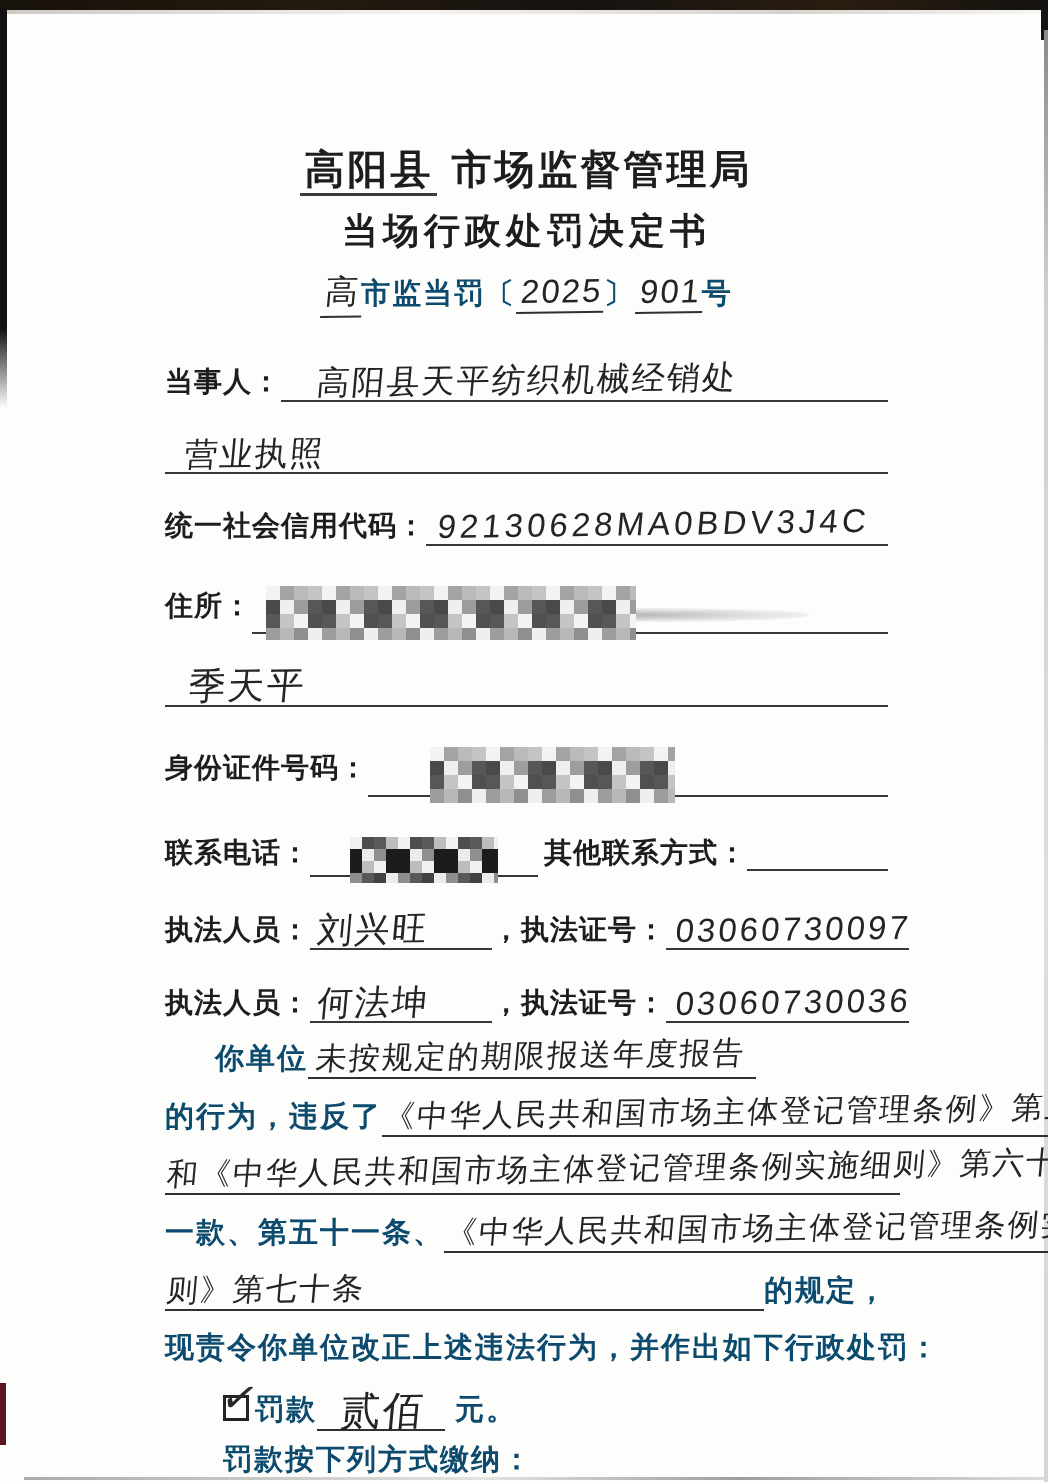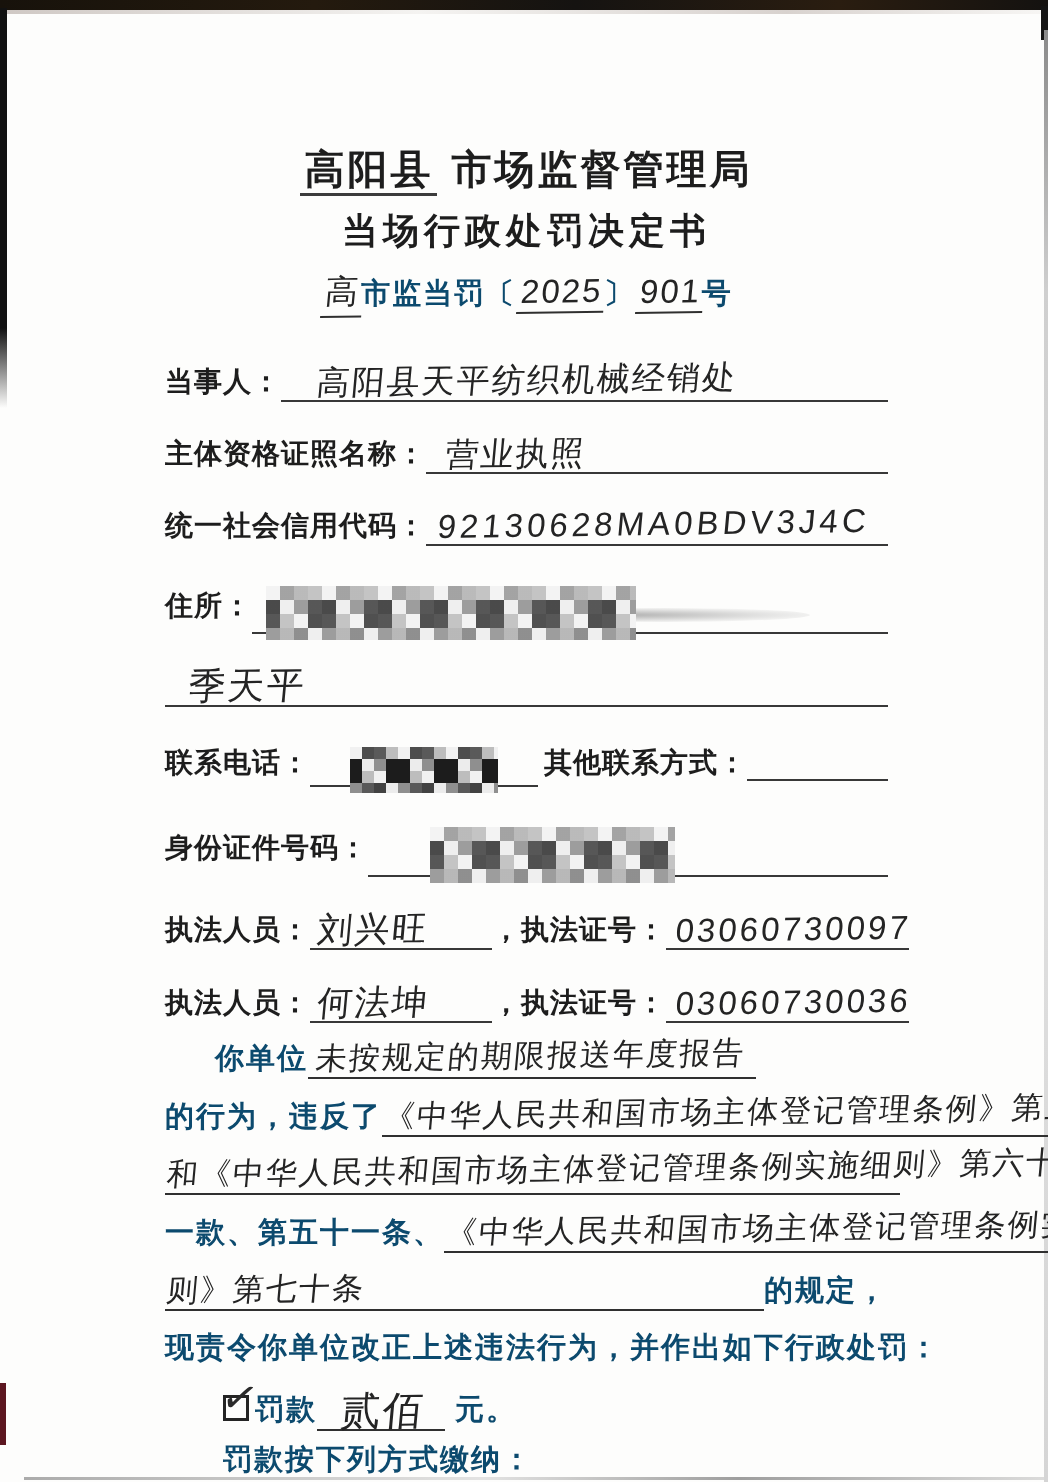--- a/index.html
+++ b/index.html
@@ -112,48 +112,47 @@
     <div class="docline"><span class="hand hu">高</span><span class="print">市监当罚</span><span class="print">〔</span><span class="hand hu">2025</span><span class="print">〕</span><span class="hand hu">901</span><span class="print">号</span></div>
 
     <div class="fields">
 
       <div class="row">
         <span class="lbl">当事人：</span>
         <span class="uv"><span class="hand" style="margin-left:34px;">高阳县天平纺织机械经销处</span></span>
       </div>
 
       <div class="row">
-        <span class="lbl">主体资格证照名称：</span>
         <span class="uv"><span class="hand" style="margin-left:18px;">营业执照</span></span>
       </div>
 
       <div class="row">
         <span class="lbl">统一社会信用代码：</span>
         <span class="uv"><span class="hand" style="margin-left:10px; letter-spacing:4px;">92130628MA0BDV3J4C</span></span>
       </div>
 
       <div class="row">
         <span class="lbl">住所：</span>
         <span class="uv"><span class="redact" style="width:370px; height:54px; margin-left:14px;"></span></span>
       </div>
 
       <div class="row">
         <span class="uv"><span class="hand" style="margin-left:22px; font-size:37px;">季天平</span></span>
+      </div>
+
+      <div class="row">
+        <span class="lbl">身份证件号码：</span>
+        <span class="uv"><span class="redact" style="width:245px; height:56px; margin-left:62px;"></span></span>
       </div>
 
       <div class="row">
         <span class="lbl">联系电话：</span>
         <span class="uv fixed" style="width:228px;"><span class="redact dark" style="width:148px; height:46px; margin-left:40px;"></span></span>
         <span class="lbl" style="margin-left:6px;">其他联系方式：</span>
         <span class="uv"></span>
-      </div>
-
-      <div class="row">
-        <span class="lbl">身份证件号码：</span>
-        <span class="uv"><span class="redact" style="width:245px; height:56px; margin-left:62px;"></span></span>
       </div>
 
       <div class="row">
         <span class="lbl">执法人员：</span>
         <span class="uv fixed" style="width:182px;"><span class="hand" style="margin-left:6px; font-size:35px;">刘兴旺</span></span>
         <span class="lbl">，执法证号：</span>
         <span class="uv"><span class="hand" style="margin-left:8px; letter-spacing:3px;">03060730097</span></span>
       </div>
 
       <div class="row">

